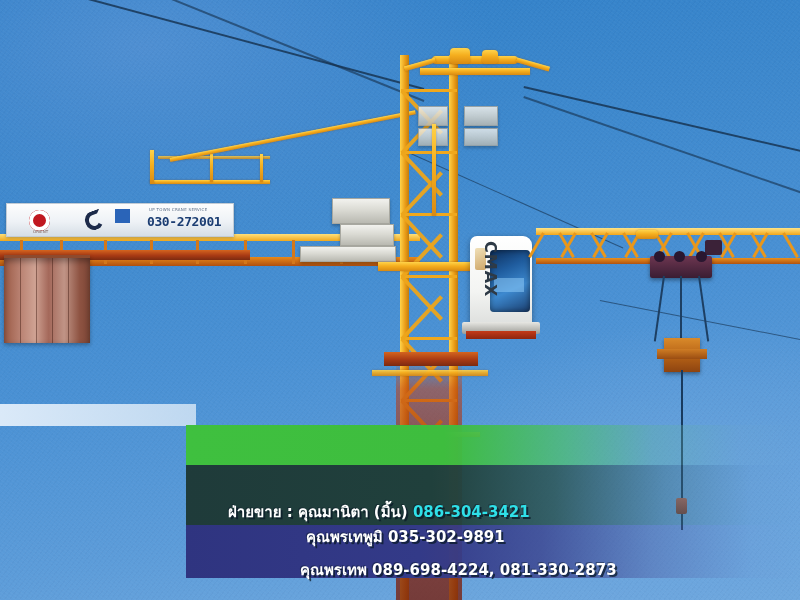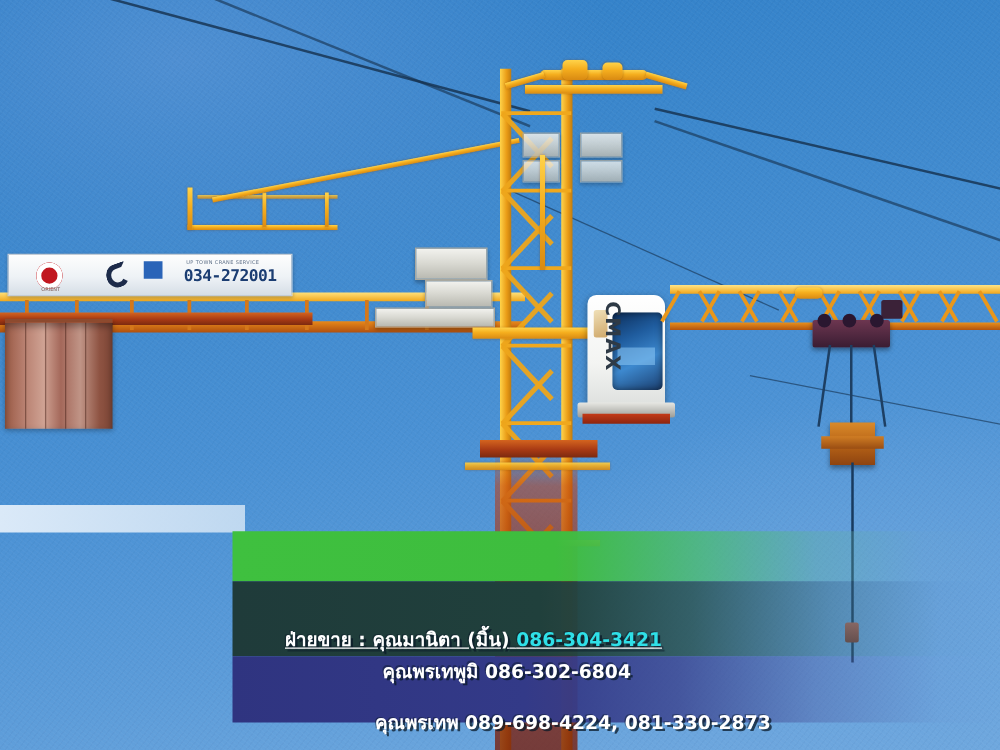--- a/index.html
+++ b/index.html
@@ -199,24 +199,24 @@
     font:700 42px "DejaVu Sans", sans-serif; color:#0e3c60; letter-spacing:1px;
     -webkit-text-stroke:1px #3da3d9; }
   #logo-sub { position:absolute; left:0; right:0; top:118px; text-align:center;
     font:700 19px "DejaVu Sans", sans-serif; color:#17618f; letter-spacing:.5px; }
 
   
   .bt { position:absolute; color:#ffffff; white-space:nowrap;
     text-shadow:2px 2px 0 rgba(10,25,40,.75), -1px -1px 0 rgba(10,25,40,.45); }
   #title1 { left:206px; top:24px; font:700 27px "DejaVu Sans", sans-serif; letter-spacing:-.3px; }
   #title2 { left:206px; top:59px; font:700 22px "DejaVu Sans", sans-serif; letter-spacing:-.2px; }
-  #c1 { left:228px; top:96px; font:700 15px "DejaVu Sans", sans-serif;text-decoration:underline; }
+  #c1 { left:228px; top:96px; font:700 15px "DejaVu Sans", sans-serif; }
   #c1 .ph { color:#2fe0e8; }
   #c2 { left:306px; top:121px; font:700 15px "DejaVu Sans", sans-serif; }
-  #c3 { left:300px; top:162px; font:700 15px "DejaVu Sans", sans-serif; }
+  #c3 { left:300px; top:154px; font:700 15px "DejaVu Sans", sans-serif; }
 </style>
 </head>
 <body>
 
 <div id="stage">
 
   <div class="sky"></div>
   <div class="sky-noise"></div>
 
   <div class="cable" style="left:524px; top:86px; width:300px; height:2px; transform:rotate(13deg);"></div>
@@ -245,21 +245,21 @@
     <div class="slabline" style="left:32px"></div>
     <div class="slabline" style="left:48px"></div>
     <div class="slabline" style="left:64px"></div>
   </div>
 
   <div id="signboard">
     <div class="redlogo"></div>
     <div class="darkmark"></div>
     <div class="bluemark"></div>
     <div class="tiny">UP TOWN CRANE SERVICE</div>
-    <div class="phone">034-272001</div>
+    <div class="phone">030-272001</div>
     <div class="tiny2">ORIENT</div>
   </div>
 
   <div id="walkway">
     <div class="steel" style="left:0; top:30px; width:120px; height:4px;"></div>
     <div class="steel" style="left:0; top:0; width:4px; height:34px;"></div>
     <div class="steel" style="left:8px; top:6px; width:112px; height:3px; opacity:.8;"></div>
     <div class="steel" style="left:60px; top:4px; width:3px; height:28px;"></div>
     <div class="steel" style="left:110px; top:4px; width:3px; height:28px;"></div>
   </div>
@@ -367,21 +367,21 @@
     <div id="band-indigo"></div>
 
 
 
     <div class="bt" id="c1">
       <span>ฝ่ายขาย : คุณมานิตา (มิ้น)</span>
       <span class="ph">086-304-3421</span>
     </div>
     <div class="bt" id="c2">
       <span>คุณพรเทพูมิ</span>
-      <span>086-302-6804</span>
+      <span>035-302-9891</span>
     </div>
     <div class="bt" id="c3">
       <span>คุณพรเทพ</span>
       <span>089-698-4224, 081-330-2873</span>
     </div>
 
   </div>
 </div>
 
 </body></html>

